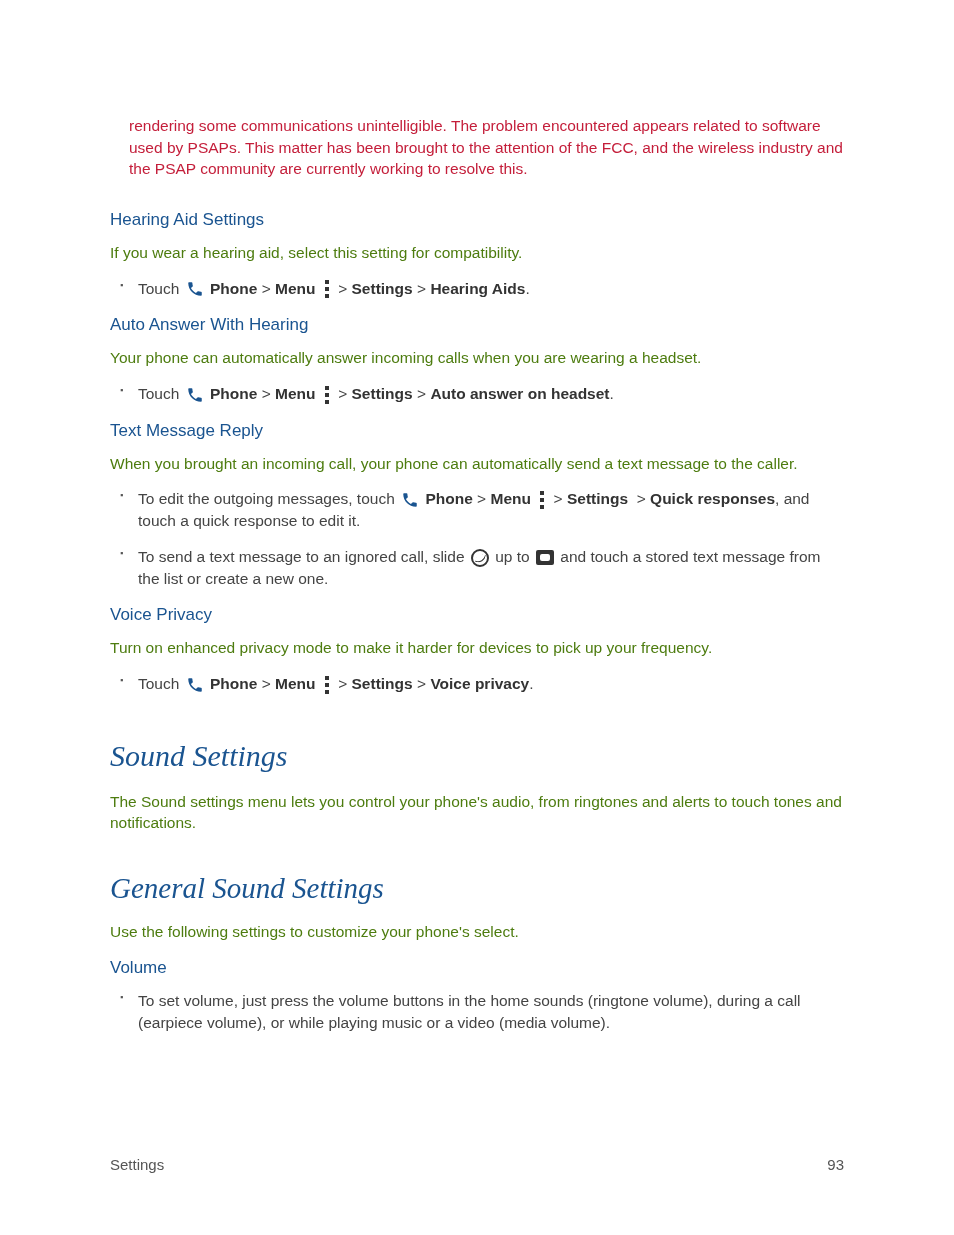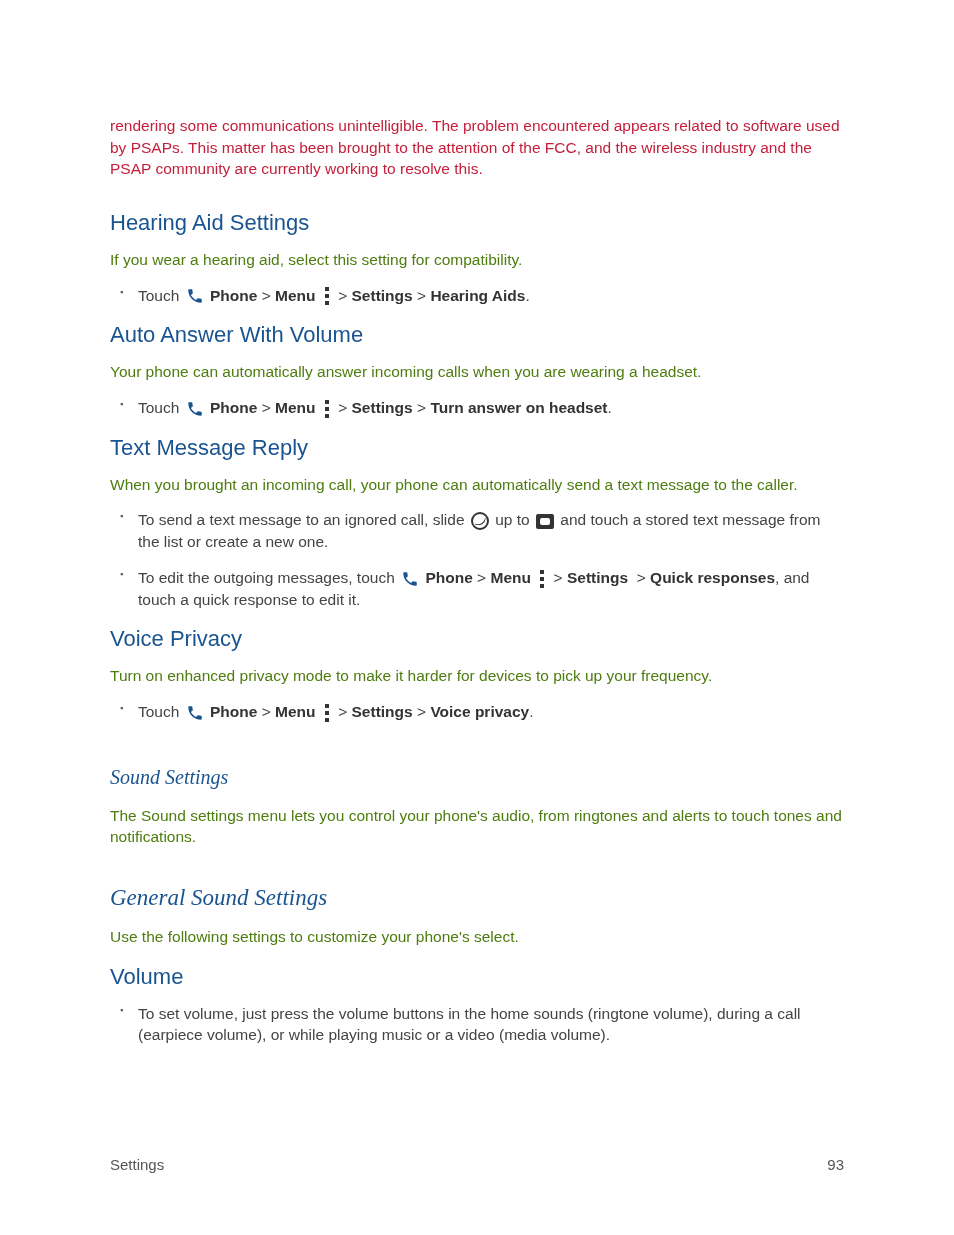--- a/index.html
+++ b/index.html
@@ -9,24 +9,25 @@
       height: 1235px;
       padding: 115px 110px 50px 110px;
       color: #333;
       font-size: 15.5px;
       line-height: 1.4;
       position: relative;
     }
     .warning-text {
       color: #c41e3a;
       margin-bottom: 28px;
+      margin-left: 19px;
     }
     .section-heading {
       color: #1a5490;
-      font-size: 22px;
+      font-size: 17px;
       font-weight: normal;
       margin-bottom: 10px;
     }
     .body-text {
       color: #4d7c0f;
       margin-bottom: 14px;
     }
     ul {
       list-style: none;
       padding-left: 28px;
@@ -103,30 +104,30 @@
       width: 10px;
       height: 7px;
       background: #fff;
       top: 4px;
       left: 4px;
       border-radius: 2px;
     }
     .bold { font-weight: bold; color: #333; }
     .main-heading {
       color: #1a5490;
-      font-size: 20px;
+      font-size: 30px;
       font-style: italic;
       font-weight: normal;
       margin-top: 40px;
       margin-bottom: 14px;
       font-family: Georgia, 'Times New Roman', serif;
     }
     .sub-heading {
       color: #1a5490;
-      font-size: 23px;
+      font-size: 29px;
       font-style: italic;
       font-weight: normal;
       margin-top: 34px;
       margin-bottom: 12px;
       font-family: Georgia, 'Times New Roman', serif;
     }
     .footer {
       position: absolute;
       bottom: 60px;
       left: 110px;
@@ -159,71 +160,71 @@
           <rect x="3" y="8" width="4" height="4" fill="#333"></rect>
           <rect x="3" y="15" width="4" height="4" fill="#333"></rect>
         </svg></span>
     <span class="sep">&gt;</span>
     <span class="bold">Settings</span>
     <span class="sep">&gt;</span>
     <span class="bold">Hearing Aids</span><span>.</span>
   </li>
 </ul>
 
-<h3 class="section-heading">Auto Answer With Volume</h3>
+<h3 class="section-heading">Auto Answer With Hearing</h3>
 <p class="body-text">Your phone can automatically answer incoming calls when you are wearing a headset.</p>
 <ul>
   <li>
     <span>Touch</span>
     <span class="phone-icon"><svg viewBox="0 0 24 24" fill="#1a5490">
           <path d="M6.6 10.8c1.4 2.8 3.8 5.1 6.6 6.6l2.2-2.2c.3-.3.7-.4 1-.2 1.1.4 2.3.6 3.6.6.6 0 1 .4 1 1V20c0 .6-.4 1-1 1C10.6 21 3 13.4 3 4c0-.6.4-1 1-1h3.5c.6 0 1 .4 1 1 0 1.2.2 2.4.6 3.6.1.3 0 .7-.2 1l-2.3 2.2z"></path>
         </svg></span>
     <span class="bold">Phone</span>
     <span class="sep">&gt;</span>
     <span class="bold">Menu</span>
     <span class="menu-icon"><svg viewBox="0 0 10 20">
           <rect x="3" y="1" width="4" height="4" fill="#333"></rect>
           <rect x="3" y="8" width="4" height="4" fill="#333"></rect>
           <rect x="3" y="15" width="4" height="4" fill="#333"></rect>
         </svg></span>
     <span class="sep">&gt;</span>
     <span class="bold">Settings</span>
     <span class="sep">&gt;</span>
-    <span class="bold">Turn answer on headset</span><span>.</span>
+    <span class="bold">Auto answer on headset</span><span>.</span>
   </li>
 </ul>
 
 <h3 class="section-heading">Text Message Reply</h3>
 <p class="body-text">When you brought an incoming call, your phone can automatically send a text message to the caller.</p>
 <ul>
+  <li>
+    <span>To edit the outgoing messages, touch</span>
+    <span class="phone-icon"><svg viewBox="0 0 24 24" fill="#1a5490">
+          <path d="M6.6 10.8c1.4 2.8 3.8 5.1 6.6 6.6l2.2-2.2c.3-.3.7-.4 1-.2 1.1.4 2.3.6 3.6.6.6 0 1 .4 1 1V20c0 .6-.4 1-1 1C10.6 21 3 13.4 3 4c0-.6.4-1 1-1h3.5c.6 0 1 .4 1 1 0 1.2.2 2.4.6 3.6.1.3 0 .7-.2 1l-2.3 2.2z"></path>
+        </svg></span>
+    <span class="bold">Phone</span>
+    <span class="sep">&gt;</span>
+    <span class="bold">Menu</span>
+    <span class="menu-icon"><svg viewBox="0 0 10 20">
+          <rect x="3" y="1" width="4" height="4" fill="#333"></rect>
+          <rect x="3" y="8" width="4" height="4" fill="#333"></rect>
+          <rect x="3" y="15" width="4" height="4" fill="#333"></rect>
+        </svg></span>
+    <span class="sep">&gt;</span>
+    <span class="bold">Settings</span>
+    &nbsp;<span class="sep">&gt;</span>
+    <span class="bold">Quick responses</span><span>, and touch a quick response to edit it.</span>
+  </li>
   <li>
     <span>To send a text message to an ignored call, slide</span>
     <span class="circle-phone-icon"></span>
     <span>up to</span>
     <span class="message-icon"></span>
     <span>and touch a stored text message from the list or create a new one.</span>
   </li>
-  <li>
-    <span>To edit the outgoing messages, touch</span>
-    <span class="phone-icon"><svg viewBox="0 0 24 24" fill="#1a5490">
-          <path d="M6.6 10.8c1.4 2.8 3.8 5.1 6.6 6.6l2.2-2.2c.3-.3.7-.4 1-.2 1.1.4 2.3.6 3.6.6.6 0 1 .4 1 1V20c0 .6-.4 1-1 1C10.6 21 3 13.4 3 4c0-.6.4-1 1-1h3.5c.6 0 1 .4 1 1 0 1.2.2 2.4.6 3.6.1.3 0 .7-.2 1l-2.3 2.2z"></path>
-        </svg></span>
-    <span class="bold">Phone</span>
-    <span class="sep">&gt;</span>
-    <span class="bold">Menu</span>
-    <span class="menu-icon"><svg viewBox="0 0 10 20">
-          <rect x="3" y="1" width="4" height="4" fill="#333"></rect>
-          <rect x="3" y="8" width="4" height="4" fill="#333"></rect>
-          <rect x="3" y="15" width="4" height="4" fill="#333"></rect>
-        </svg></span>
-    <span class="sep">&gt;</span>
-    <span class="bold">Settings</span>
-    &nbsp;<span class="sep">&gt;</span>
-    <span class="bold">Quick responses</span><span>, and touch a quick response to edit it.</span>
-  </li>
 </ul>
 
 <h3 class="section-heading">Voice Privacy</h3>
 <p class="body-text">Turn on enhanced privacy mode to make it harder for devices to pick up your frequency.</p>
 <ul>
   <li>
     <span>Touch</span>
     <span class="phone-icon"><svg viewBox="0 0 24 24" fill="#1a5490">
           <path d="M6.6 10.8c1.4 2.8 3.8 5.1 6.6 6.6l2.2-2.2c.3-.3.7-.4 1-.2 1.1.4 2.3.6 3.6.6.6 0 1 .4 1 1V20c0 .6-.4 1-1 1C10.6 21 3 13.4 3 4c0-.6.4-1 1-1h3.5c.6 0 1 .4 1 1 0 1.2.2 2.4.6 3.6.1.3 0 .7-.2 1l-2.3 2.2z"></path>
         </svg></span>

